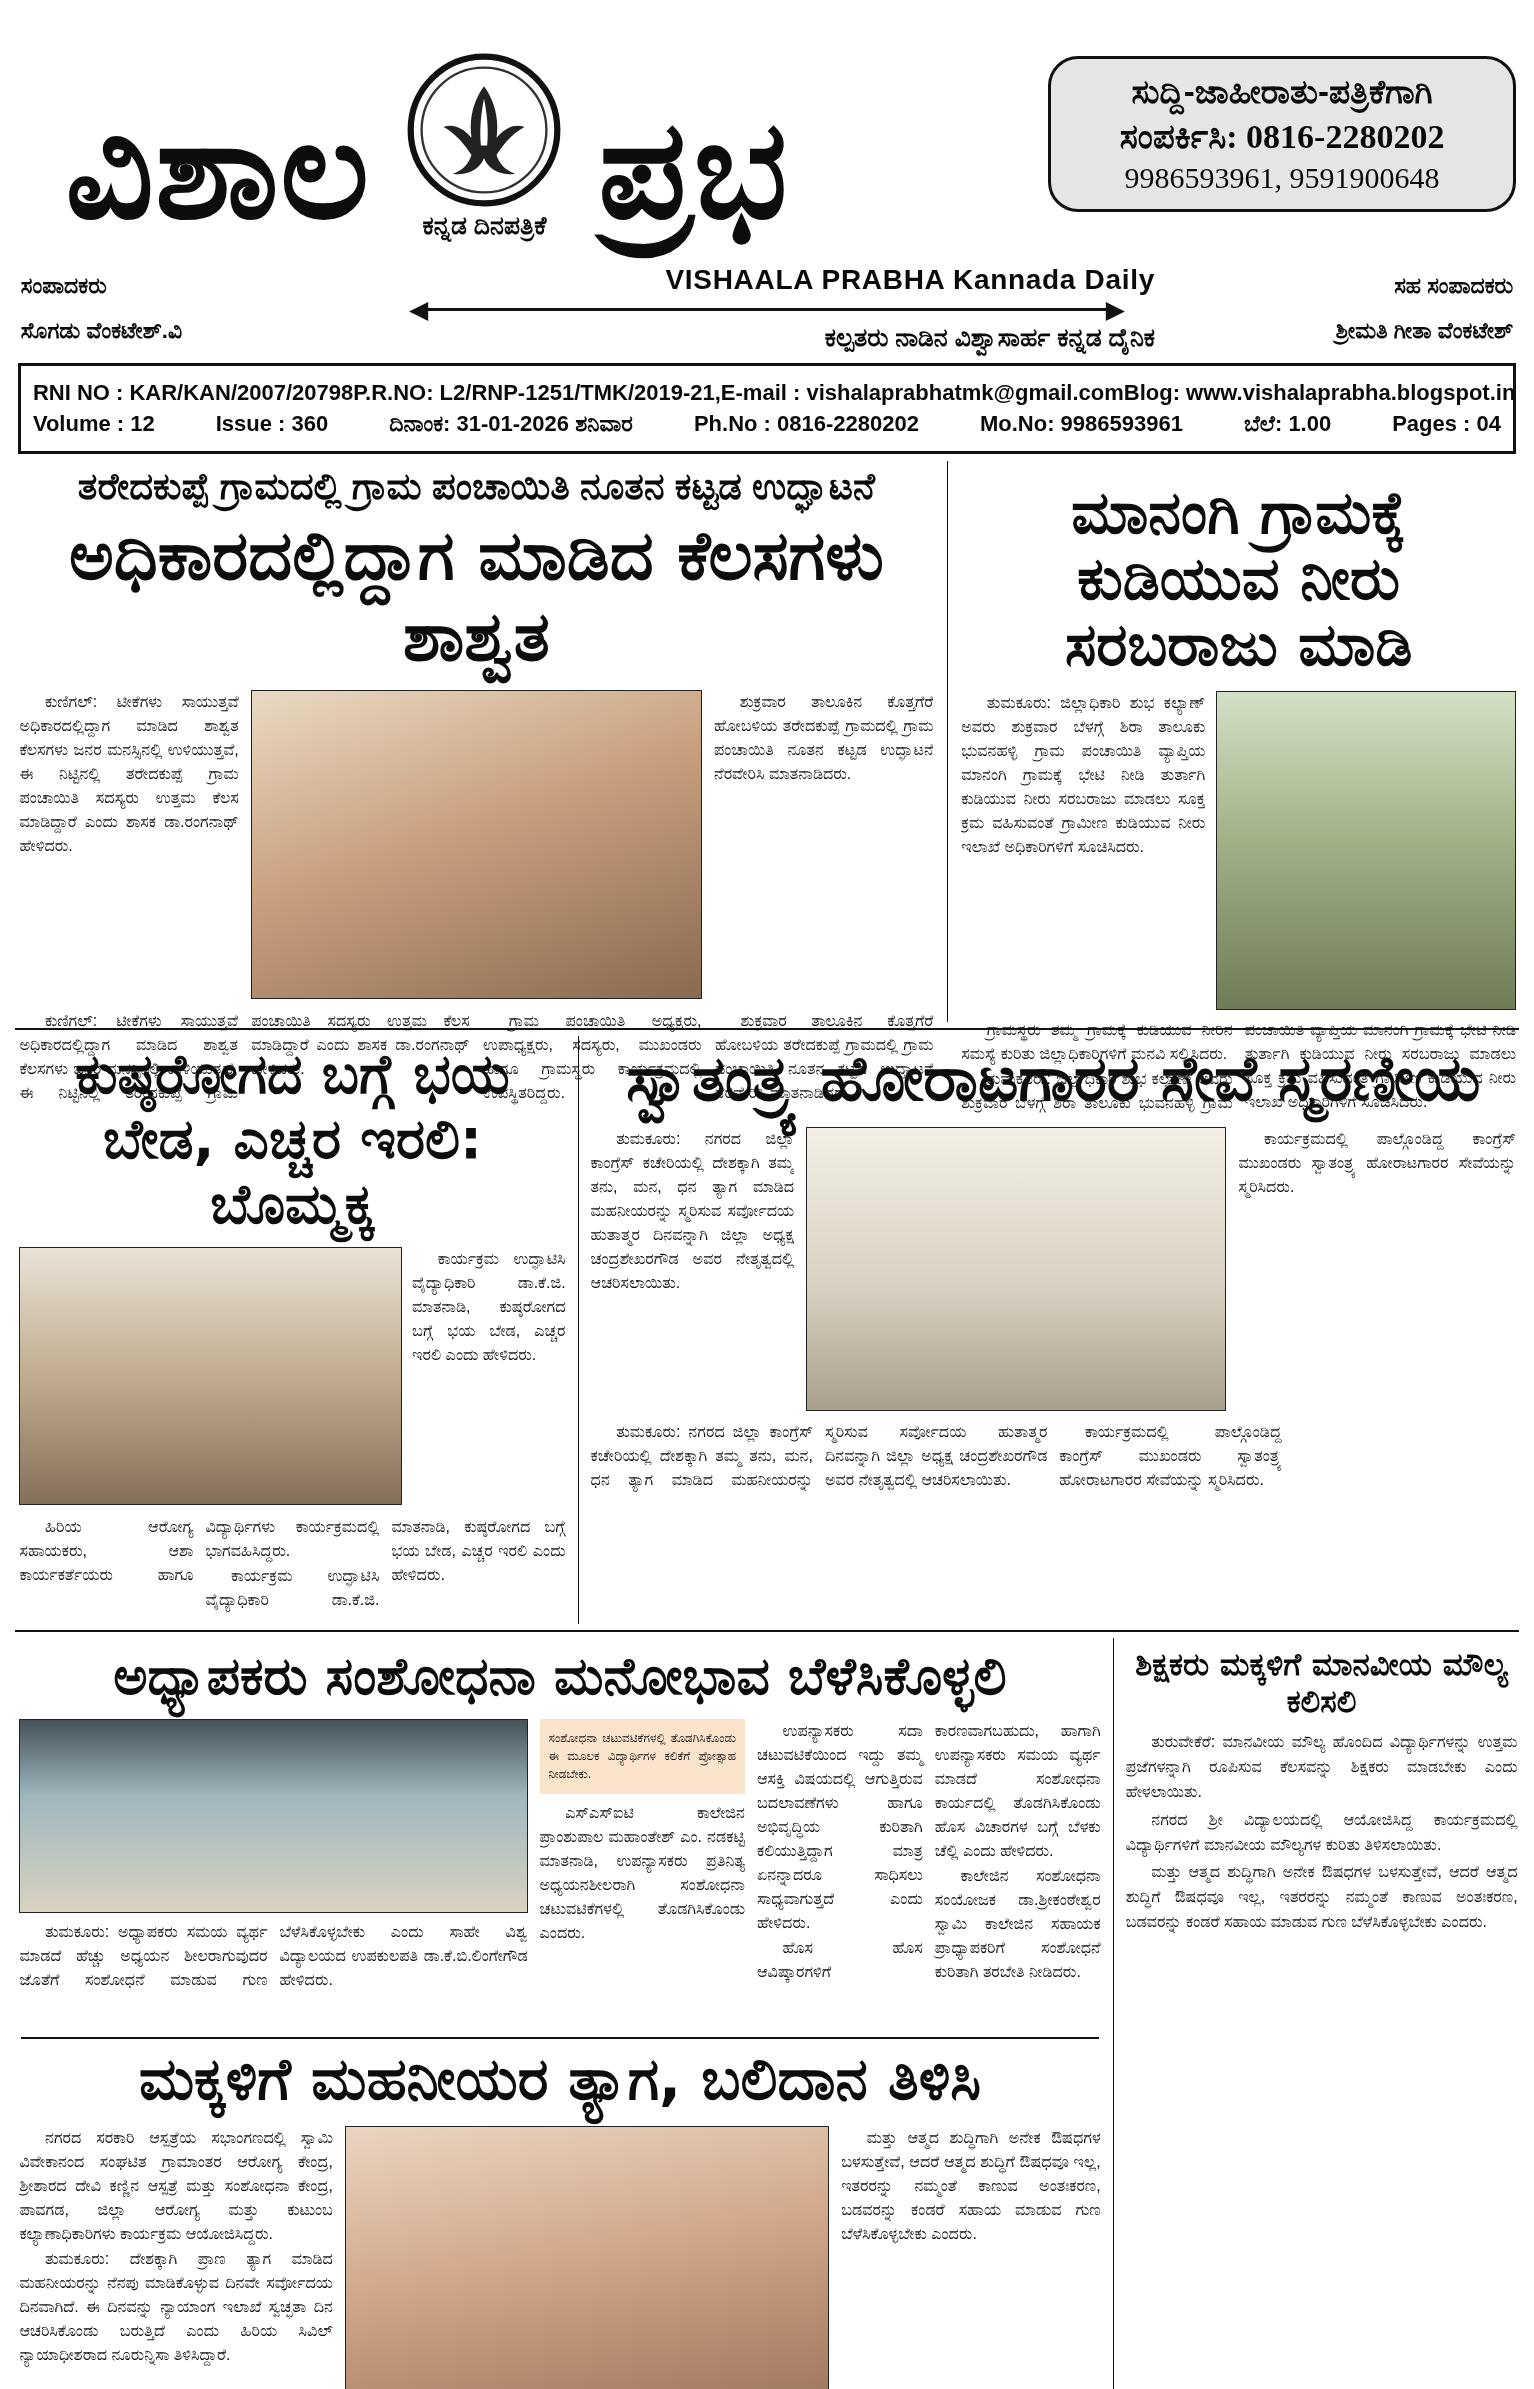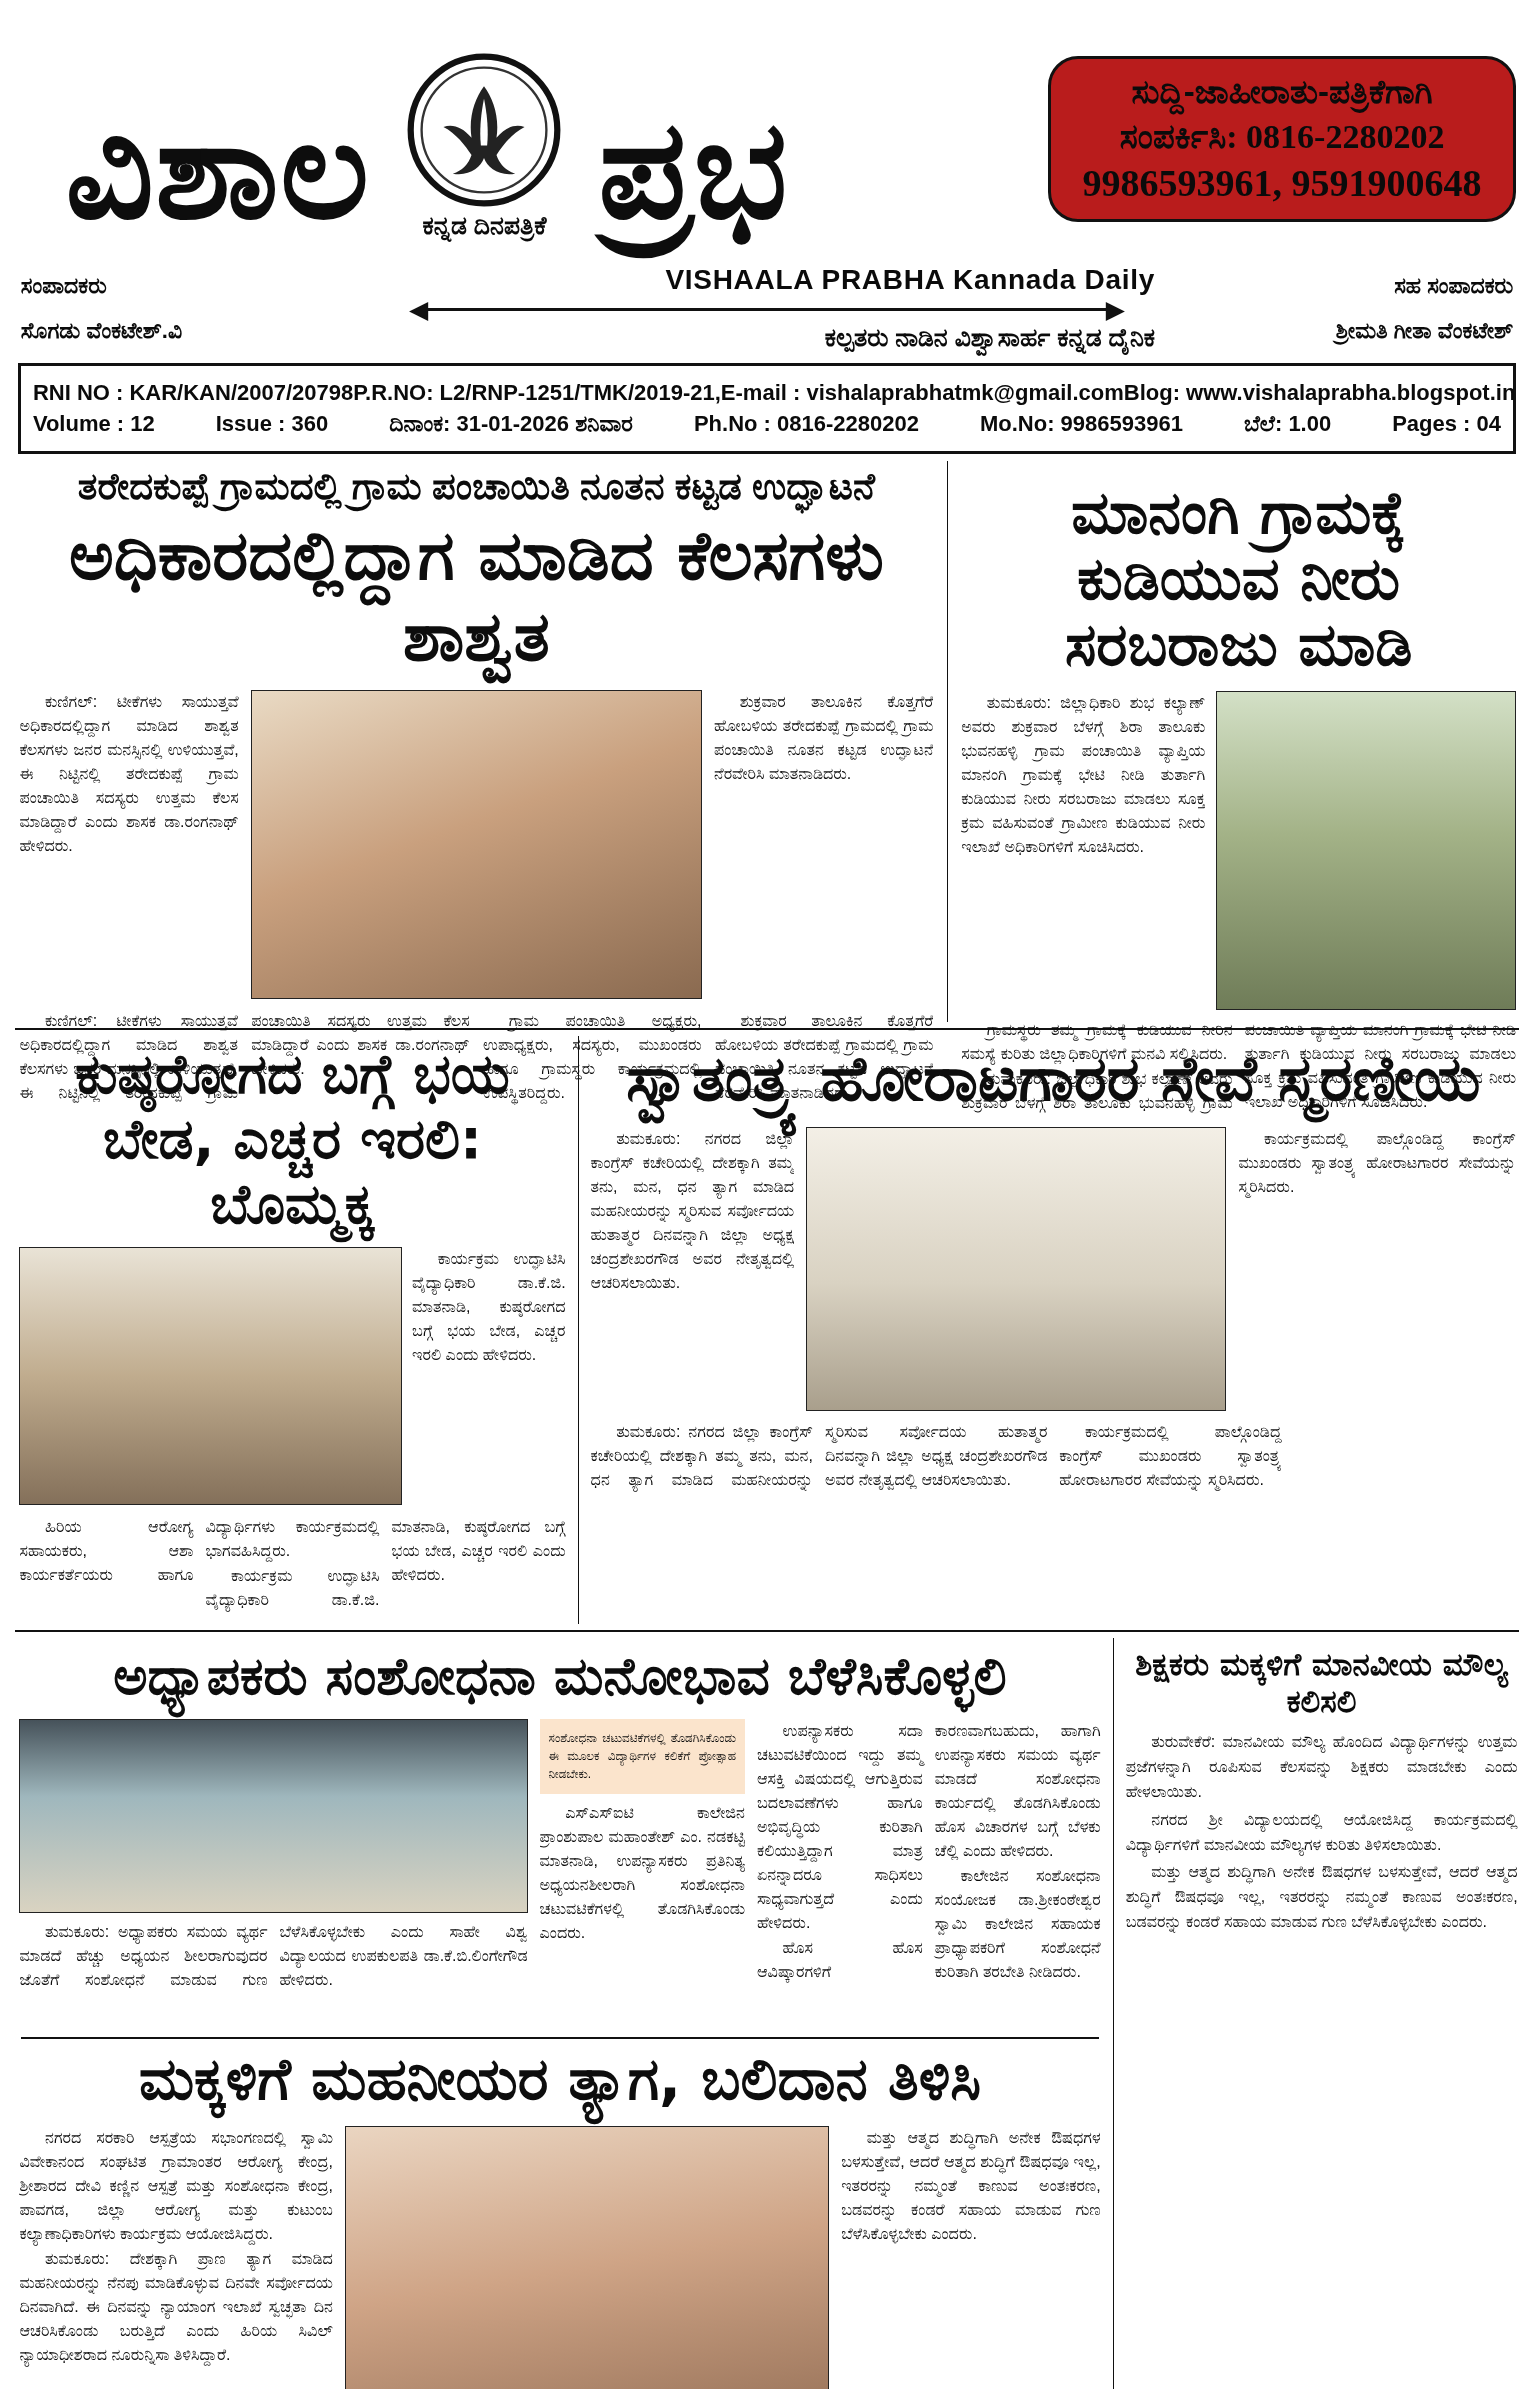--- a/index.html
+++ b/index.html
@@ -20,25 +20,25 @@
     font-size: 137px; line-height: 1.05; letter-spacing: 1.5px; color:#0d0d0d;
   }
   .logo-col { display:flex; flex-direction:column; align-items:center; width: 186px; }
   .logo-circle { width: 156px; height: 156px; }
   .mast-sub {
     font-size: 25px; font-weight: bold; margin-top: 3px; white-space: nowrap;
   }
   .contact-box {
     position: absolute; right: 4.5px; top: 49px; width: 468px;
     border: 3.7px solid #111; border-radius: 30px; padding: 13.4px 19.3px;
-    text-align: center; background:#b91c1c;
+    text-align: center; background:#e5e5e5;
   }
   .contact-box .c1 { font-size: 33px; font-weight: bold; }
   .contact-box .c2 { font-size: 34px; font-weight: bold; margin-top: 6px; font-family:"Liberation Serif", serif; }
-  .contact-box .c3 { font-size: 38px; font-weight: bold; margin-top: 4.5px; font-family:"Liberation Serif", serif;text-align:center; }
+  .contact-box .c3 { font-size: 30px; font-weight: normal; margin-top: 4.5px; font-family:"Liberation Serif", serif;text-align:center; }
   
   .editor-strip { display:flex; height: 108px; align-items: stretch; padding: 4.5px 7.4px 0 7.4px; }
   .ed-left, .ed-right { width: 24%; font-size: 22px; font-weight:bold; display:flex; flex-direction:column; gap:19.3px; }
   .ed-left { text-align:left; justify-content:center; }
   .ed-right { text-align:right; justify-content:center; }
   .ed-center { flex:1; text-align:right; display:flex; flex-direction:column; justify-content:center; gap: 6px;}
   .eng-title { font-size: 28px; font-weight: bold; letter-spacing: 0.7px; }
   .arrow-line { display:flex; align-items:center; margin: 1.5px 30px; }
   .arrow-line .shaft { flex:1; height: 3.7px; background:#111; }
   .arrow-line .head { font-size: 25px; line-height: 0.5; color:#111; }

